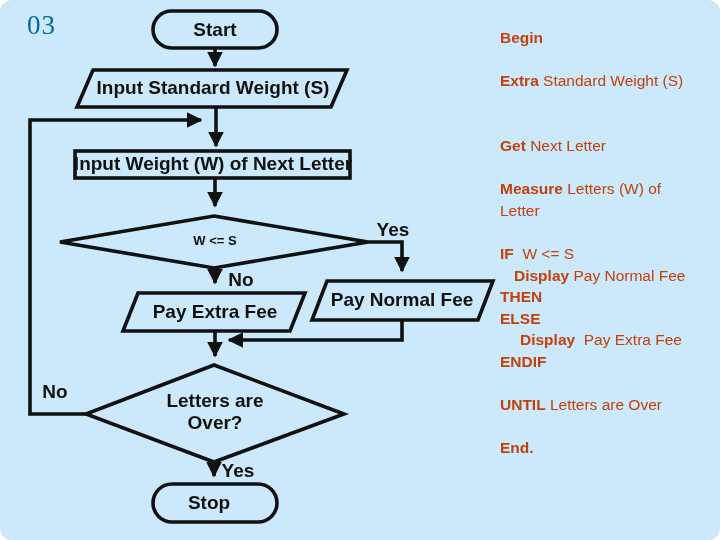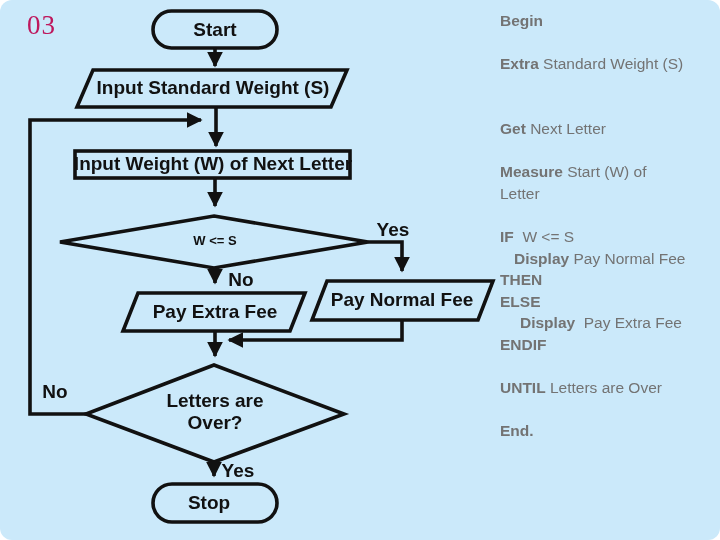--- a/index.html
+++ b/index.html
@@ -4,33 +4,33 @@
 <style>
   html,body{margin:0;padding:0;background:#ffffff;width:720px;height:540px;overflow:hidden;}
   .slide{
     position:absolute; left:0; top:0; width:720px; height:540px;
     background:#cbe9fa; border-radius:12px;
     font-family:"Liberation Sans", sans-serif;
   }
   .page-num{
     position:absolute; left:27px; top:10px;
     font-family:"Liberation Serif", serif;
-    font-size:27px; color:#be185d; letter-spacing:1px;
+    font-size:27px; color:#0369a1; letter-spacing:1px;
   }
   svg.fc{position:absolute; left:0; top:0;}
   .fc-label{
     position:absolute; transform:translate(-50%,-50%);
     white-space:nowrap; color:#111; font-size:19px; font-weight:600;
     text-align:center; line-height:1.15;
   }
   .fc-label.small{font-size:13px;}
   .fc-label.branch{font-weight:600;}
   .pseudocode{
-    position:absolute; left:500px; top:10px; width:218px;
-    color:#737373; font-size:15.5px; line-height:21.6px;
+    position:absolute; left:500px; top:27px; width:218px;
+    color:#c2410c; font-size:15.5px; line-height:21.6px;
   }
   .pc-line{white-space:pre;}
   .pc-line .b{font-weight:bold;}
   .pc-line.indent-1{padding-left:14px;}
   .pc-line.indent-2{padding-left:20px;}
 </style>
 </head>
 <body>
 
 <div class="slide">
@@ -88,21 +88,21 @@
   <div class="fc-label" style="left:209px;top:503px;">Stop</div>
 
   <div class="pseudocode">
       <div class="pc-line indent-0"><span class="b">Begin</span></div>
       <div class="pc-line indent-0">&nbsp;</div>
       <div class="pc-line indent-0"><span class="b">Extra</span><span> Standard Weight (S)</span></div>
       <div class="pc-line indent-0">&nbsp;</div>
       <div class="pc-line indent-0">&nbsp;</div>
       <div class="pc-line indent-0"><span class="b">Get</span><span> Next Letter</span></div>
       <div class="pc-line indent-0">&nbsp;</div>
-      <div class="pc-line indent-0"><span class="b">Measure</span><span> Start (W) of</span></div>
+      <div class="pc-line indent-0"><span class="b">Measure</span><span> Letters (W) of</span></div>
       <div class="pc-line indent-0"><span>Letter</span></div>
       <div class="pc-line indent-0">&nbsp;</div>
       <div class="pc-line indent-0"><span class="b">IF</span><span>  W &lt;= S</span></div>
       <div class="pc-line indent-1"><span class="b">Display</span><span> Pay Normal Fee</span></div>
       <div class="pc-line indent-0"><span class="b">THEN</span></div>
       <div class="pc-line indent-0"><span class="b">ELSE</span></div>
       <div class="pc-line indent-2"><span class="b">Display</span><span>  Pay Extra Fee</span></div>
       <div class="pc-line indent-0"><span class="b">ENDIF</span></div>
       <div class="pc-line indent-0">&nbsp;</div>
       <div class="pc-line indent-0"><span class="b">UNTIL</span><span> Letters are Over</span></div>

